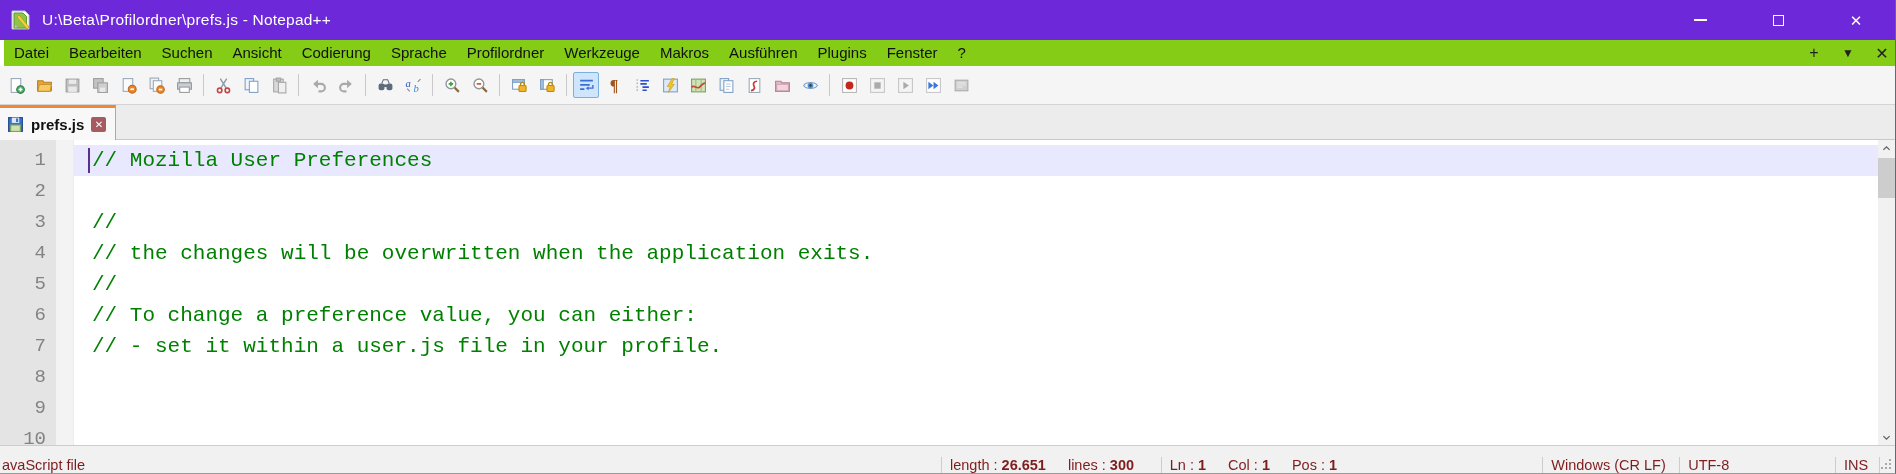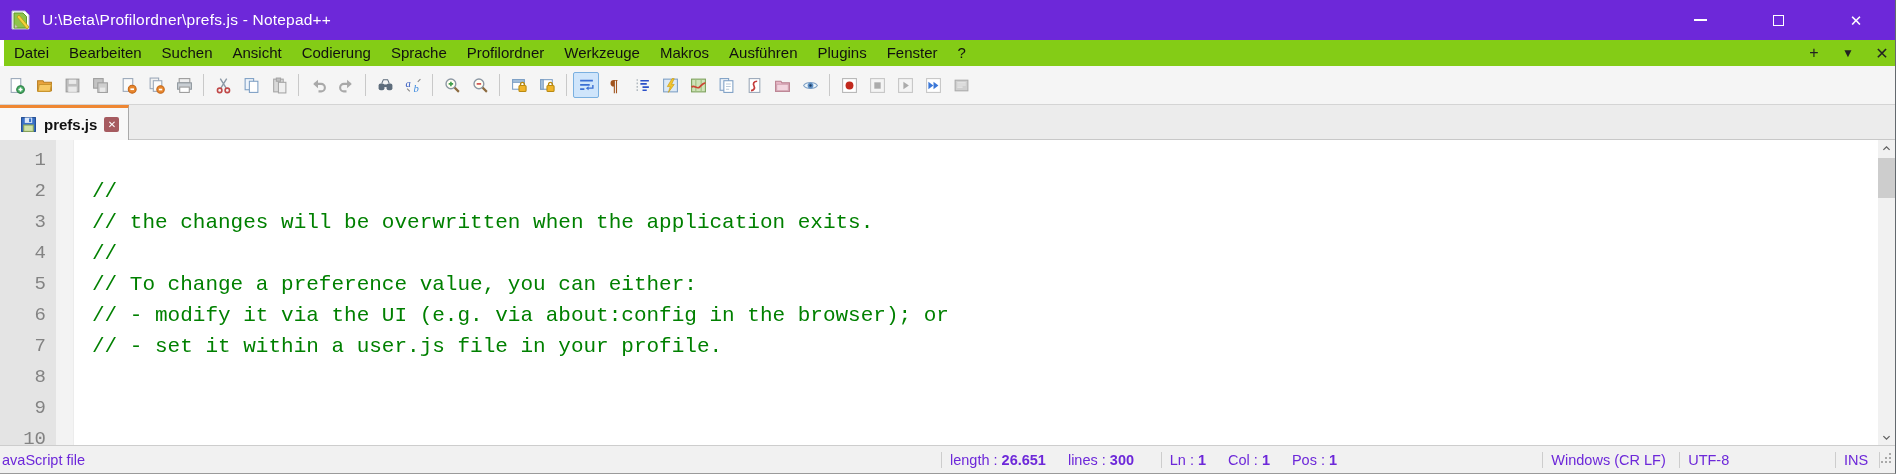--- a/index.html
+++ b/index.html
@@ -30,21 +30,21 @@
   
   .toolbar { position:absolute; left:0; top:66px; width:100%; height:38px;
     background:#f5f5f5; display:flex; align-items:center; padding-left:2px; }
   .tb-btn { width:26px; height:26px; margin:0 1px; display:flex; align-items:center; justify-content:center; border:1px solid transparent; border-radius:2px; }
   .tb-btn svg { width:17px; height:17px; }
   .tb-btn.pressed { background:#cfe5fb; border-color:#7ab0e0; }
   .tb-sep { width:1px; height:22px; background:#c9c9c9; margin:0 5px; }
   
   .tabbar { position:absolute; left:0; top:104px; width:100%; height:36px;
     background:#ececec; border-top:1px solid #d4d4d4; border-bottom:1px solid #c8c8c8; display:flex; }
-  .tab { display:inline-flex; align-items:center; gap:7px; height:36px; padding:0 9px 0 20px;
+  .tab { display:inline-flex; align-items:center; gap:7px; height:36px; padding:0 9px 0 7px;
     background:#f8f8f8; border-right:1px solid #a9a9a9; border-top:3px solid #ef8733; margin-bottom:-1px; }
   .tab .tab-label { font-size:15px; font-weight:bold; color:#111; }
   .tab .tab-close { width:15px; height:15px; border-radius:2px; background:#a65b60;
     color:#fff; font-size:10px; line-height:15px; text-align:center; }
   .tab svg.floppy { width:17px; height:17px; }
   
   .editor { position:absolute; left:0; top:140px; width:100%; height:306px; background:#fff; overflow:hidden; }
   .num-margin { position:absolute; left:0; top:0; bottom:0; width:56px; background:#e4e4e4; }
   .mark-margin { position:absolute; left:56px; top:0; bottom:0; width:18px; background:#f3f3f3; border-right:1px solid #ececec; }
   .num-line { height:31px; line-height:31px; text-align:right; padding-right:10px;
@@ -56,22 +56,22 @@
   .code-line.current { background:#e8e8ff; }
   .caret { position:absolute; left:14px; top:3px; width:2px; height:25px; background:#5a2d91; }
   
   .vscroll { position:absolute; right:0; top:0; bottom:0; width:17px; background:#f1f1f1; }
   .vs-arrow { position:absolute; left:0; width:17px; height:17px; display:flex; align-items:center; justify-content:center; }
   .vs-arrow svg { width:11px; height:11px; }
   .vs-up { top:0; } .vs-down { bottom:0; }
   .vs-thumb { position:absolute; left:0; top:18px; width:17px; height:40px; background:#cdcdcd; }
   
   .statusbar { position:absolute; left:0; bottom:0; width:100%; height:28px;
-    background:#f1f1f1; border-top:1px solid #cdcdcd; display:flex; align-items:center;
-    font-size:14.5px; color:#6d28d9; }
+    background:#f1f1f1; border-top:1px solid #cdcdcd; display:flex; align-items:flex-end;
+    font-size:14.5px; color:#7f1d1d; }
   .sb-seg { display:flex; align-items:center; padding-left:8px; border-right:1px solid #cdcdcd; white-space:nowrap; }
   .sb-seg b { font-weight:bold; }
   .sb-pair { margin-right:22px; }
   .sb-doc { width:943px; padding-left:2px; }
   .sb-len { width:220px; }
   .sb-pos { width:382px; }
   .sb-eol { width:137px; }
   .sb-enc { width:156px; }
   .sb-ins { width:44px; }
   .sb-grip { flex:1; border-right:none; display:flex; align-items:flex-end; justify-content:flex-end; padding:0 2px 2px 0; }
@@ -370,26 +370,26 @@
         <div class="num-line">4</div>
         <div class="num-line">5</div>
         <div class="num-line">6</div>
         <div class="num-line">7</div>
         <div class="num-line">8</div>
         <div class="num-line">9</div>
         <div class="num-line">10</div>
       </div>
     <div class="mark-margin"></div>
     <div class="text-area" id="code-lines">
+        <div class="code-line current">// Mozilla User Preferences<span class="caret"></span></div>
         <div class="code-line"></div>
         <div class="code-line">//</div>
         <div class="code-line">// the changes will be overwritten when the application exits.</div>
         <div class="code-line">//</div>
         <div class="code-line">// To change a preference value, you can either:</div>
-        <div class="code-line">// - modify it via the UI (e.g. via about:config in the browser); or</div>
         <div class="code-line">// - set it within a user.js file in your profile.</div>
       </div>
     <div class="vscroll">
       <span class="vs-arrow vs-up">
         <svg viewBox="0 0 16 16">
             <path d="M3.5 10l4.5-4.5L12.5 10" fill="none" stroke="#5f5f5f" stroke-width="1.8"></path>
           </svg>
       </span>
       <span class="vs-thumb"></span>
       <span class="vs-arrow vs-down">

